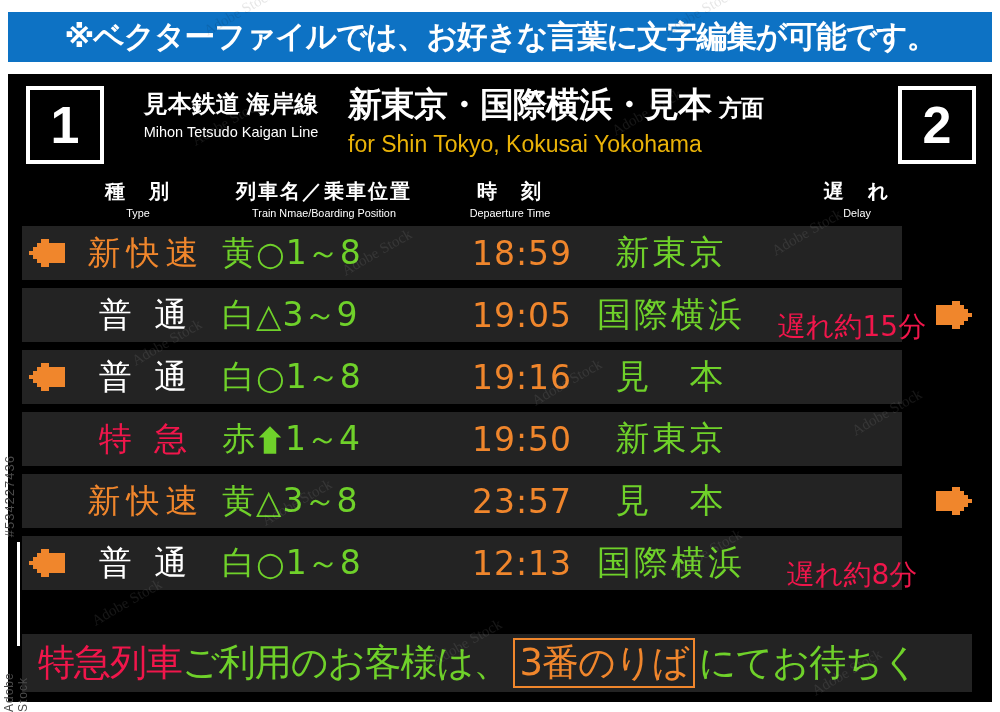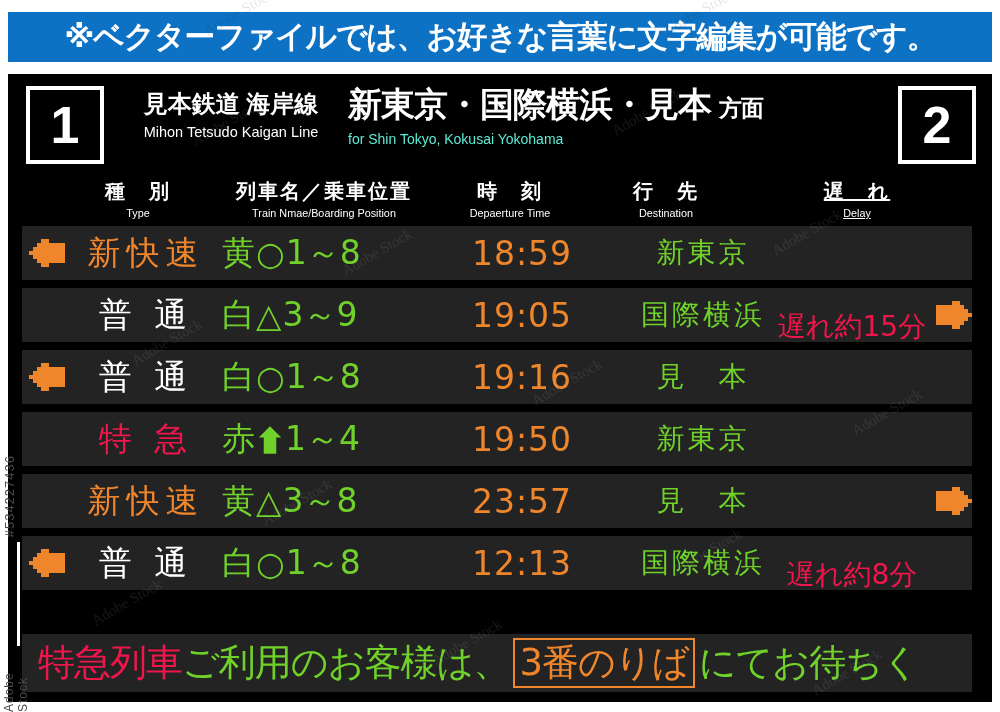--- a/index.html
+++ b/index.html
@@ -105,22 +105,22 @@
     font-weight: bold;
     white-space: nowrap;
     letter-spacing: -1px;
   }
   .dest-ja .suffix {
     font-size: 23px;
     font-weight: bold;
     margin-left: 8px;
   }
   .dest-en {
-    color: #5eead4;
-    font-size: 14px;
+    color: #eab308;
+    font-size: 23px;
     margin-top: 3px;
     white-space: nowrap;
   }
 
   
   .col-headers {
     position: absolute;
     left: 0;
     top: 104px;
     width: 984px;
@@ -141,49 +141,49 @@
   .col-head .en {
     font-size: 11.5px;
     margin-top: 2px;
     white-space: nowrap;
     transform: scaleX(0.94);
   }
   .ch-type  { left: 62px;  width: 136px; }
   .ch-train { left: 206px; width: 220px; }
   .ch-time  { left: 432px; width: 140px; }
   .ch-dest  { left: 578px; width: 160px; }
-  .ch-delay { left: 744px; width: 210px; text-decoration: underline; }
+  .ch-delay { left: 744px; width: 210px; }
 
   
   .rows {
     position: absolute;
     left: 0;
     top: 152px;
     width: 984px;
   }
   .row {
     position: relative;
     margin: 0 0 8px 14px;
-    width: 950px;
+    width: 880px;
     height: 54px;
     background: #232323;
   }
   .cell {
     position: absolute;
     top: 0;
     height: 54px;
     display: flex;
     align-items: center;
     white-space: nowrap;
   }
   .c-arrowL { left: 2px;   width: 46px;  justify-content: center; }
   .c-type   { left: 48px;  width: 152px; justify-content: center; font-size: 33px; letter-spacing: 6px; }
   .c-train  { left: 200px; width: 228px; justify-content: flex-start; font-size: 33px; }
   .c-time   { left: 428px; width: 144px; justify-content: center; font-size: 33px; letter-spacing: 1px; }
-  .c-dest   { left: 596px; width: 170px; justify-content: center; font-size: 28px; letter-spacing: 3px; }
+  .c-dest   { left: 564px; width: 170px; justify-content: center; font-size: 34px; letter-spacing: 3px; }
   .c-delay  { left: 744px; width: 172px; justify-content: center; font-size: 28px; margin-top: 12px; }
   .c-arrowR { left: 912px; width: 40px;  justify-content: center; }
 
   .orange { color: #f0862c; }
   .green  { color: #6fd12a; }
   .white  { color: #ffffff; }
   .red    { color: #f0164b; font-family: Liberation Mono, monospace; }
 
   
   .c-type, .c-train, .c-time, .c-dest, .c-delay {
@@ -312,24 +312,20 @@
       <div class="ja">種　別</div>
       <div class="en">Type</div>
     </div>
     <div class="col-head ch-train">
       <div class="ja">列車名／乗車位置</div>
       <div class="en">Train Nmae/Boarding Position</div>
     </div>
     <div class="col-head ch-time">
       <div class="ja">時　刻</div>
       <div class="en">Depaerture Time</div>
-    </div>
-    <div class="col-head ch-dest">
-      <div class="ja">行　先</div>
-      <div class="en">Destination</div>
     </div>
     <div class="col-head ch-delay">
       <div class="ja">遅　れ</div>
       <div class="en">Delay</div>
     </div>
   </div>
 
   <div class="rows" id="rows-container">
       <div class="row">
         <div class="cell c-arrowL">

